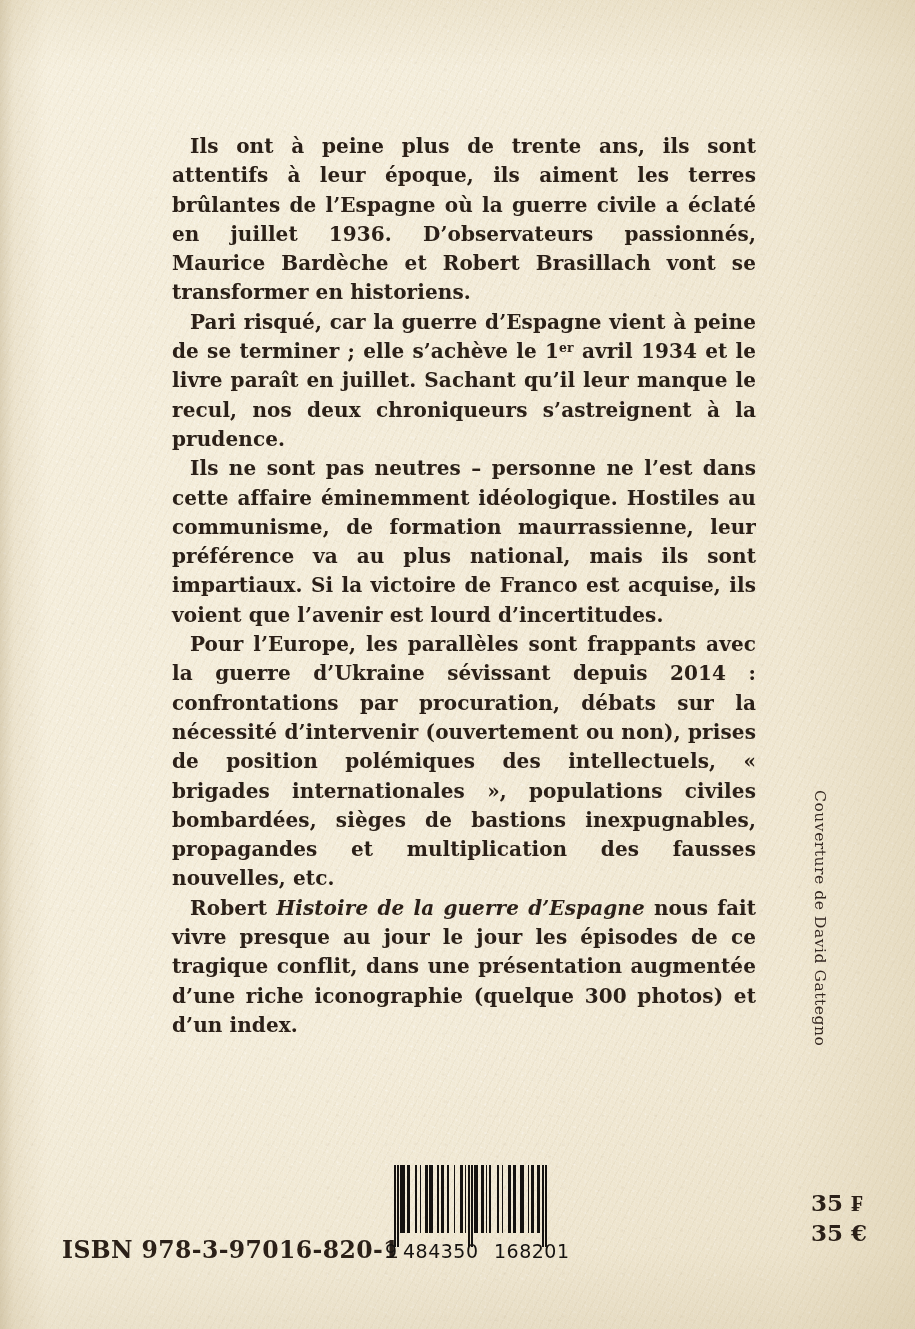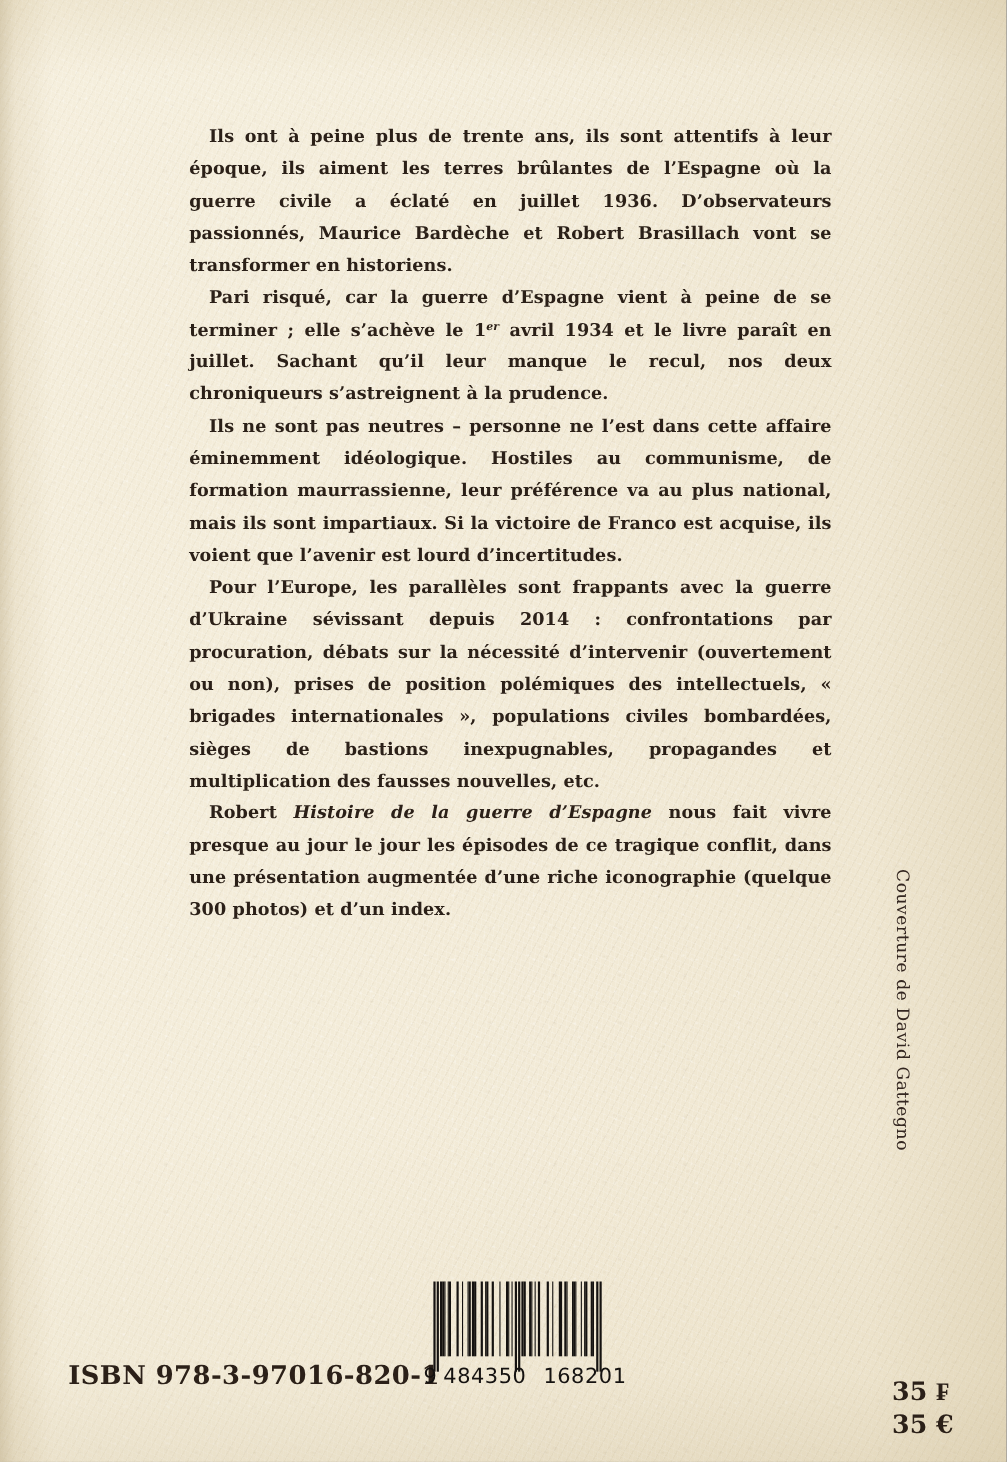--- a/index.html
+++ b/index.html
@@ -62,41 +62,40 @@
         rgba(255,255,252,0) 300px,
         rgba(255,255,252,0) 1020px,
         rgba(212,196,158,.12) 1250px,
         rgba(198,181,142,.26) 1329px);
   }
 
   
   #blurb {
     position: absolute;
     left: 172px;
-    top: 109px;
+    top: 132px;
     width: 584px;
     color: #2b2018;
-    font-size: 16px;
+    font-size: 20px;
     line-height: 29.3px;
     text-align: justify;
     text-justify: inter-word;
     letter-spacing: .1px;
     font-weight: 600;
     -webkit-font-smoothing: antialiased;
   }
   #blurb p {
     margin: 0 0 0 0;
     text-indent: 18px;
   }
   #blurb em { font-style: italic; }
   #blurb sup {
     font-size: .62em;
     vertical-align: .52em;
     line-height: 0;
-    font-style: italic;
   }
 
   
   #cover-credit {
     position: absolute;
     left: 829px;
     top: 790px;
     transform-origin: left top;
     transform: rotate(90deg);
     white-space: nowrap;
@@ -116,21 +115,21 @@
     color: #2b2018;
     font-family: "DejaVu Serif", serif;
     font-weight: 600;
     font-variant: small-caps;
   }
 
   
   #prices {
     position: absolute;
     right: 48px;
-    top: 1251px;
+    top: 1188px;
     text-align: left;
     font-size: 23px;
     line-height: 30px;
     color: #2b2018;
     font-weight: 600;
   }
 
   
   #barcode-block {
     position: absolute;

